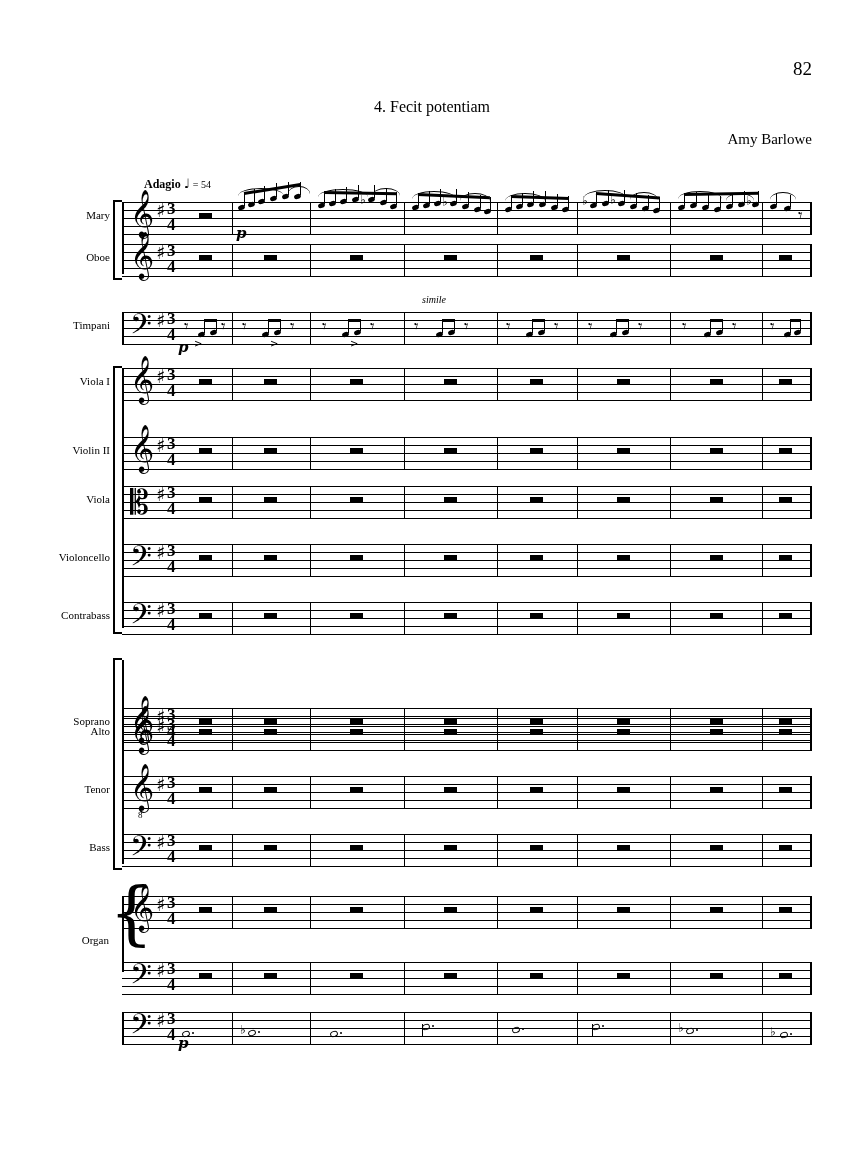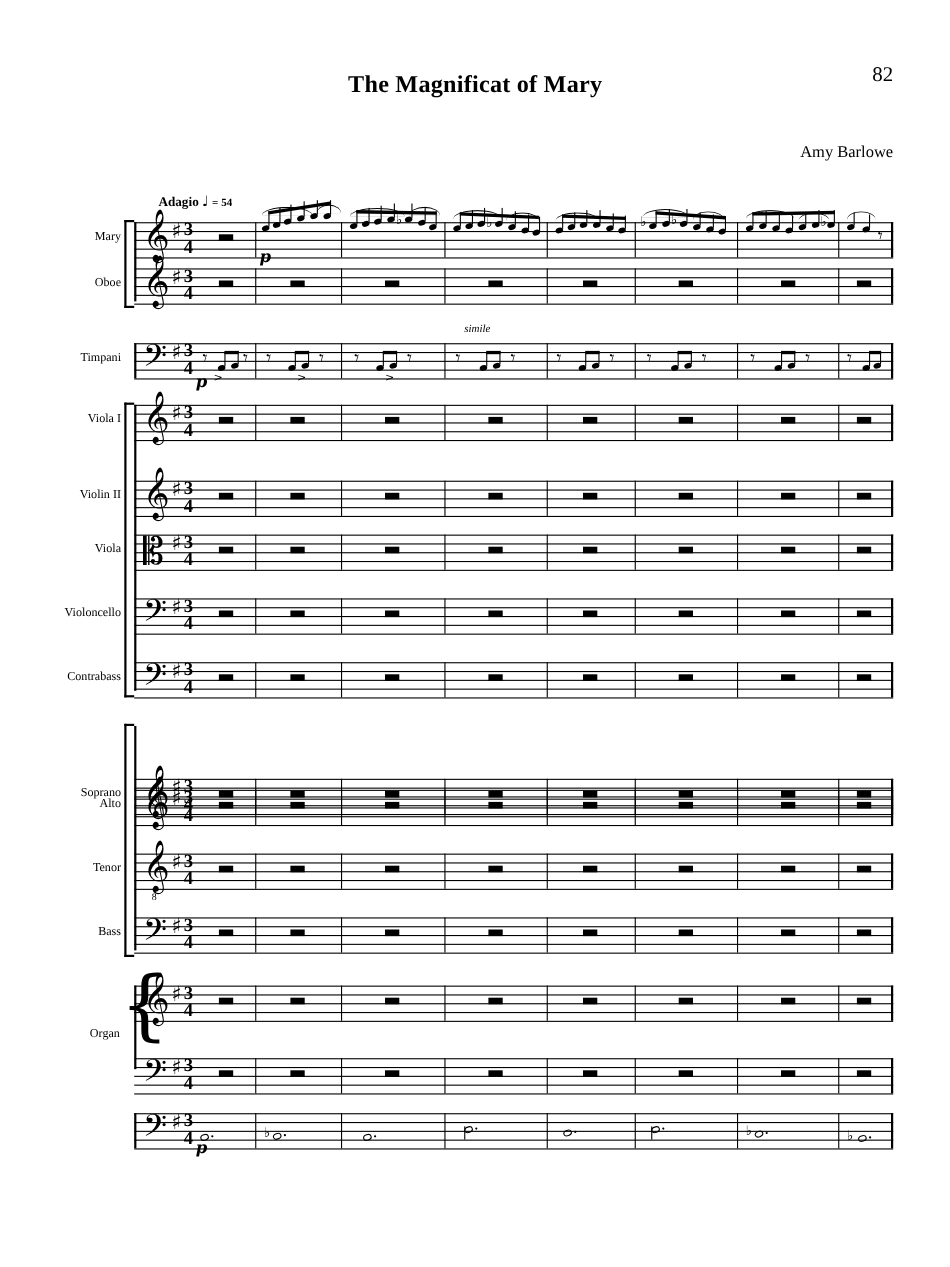--- a/index.html
+++ b/index.html
@@ -116,29 +116,29 @@
   .rest-q{position:absolute;font-family:"DejaVu Sans",sans-serif;font-size:17px;line-height:1;}
   .accent{position:absolute;font-size:10px;font-family:"DejaVu Sans",sans-serif;}
   .flat{position:absolute;font-family:"DejaVu Sans",sans-serif;font-size:12px;line-height:1;}
 </style>
 </head>
 <body>
 
 <div class="page">
 
   <div class="page-number">82</div>
-  <div class="title">The Magnificat of Mary</div>
+  <div class="subtitle">4. Fecit potentiam</div>
   <div class="composer">Amy Barlowe</div>
 
   <div class="score">
 
     <div class="tempo" style="left:22px;top:-14px;">
       <span>Adagio</span>
       <span class="note">♩</span>
-      <span style="font-weight:bold;font-size:10px;">= 54</span>
+      <span style="font-weight:normal;font-size:10px;">= 54</span>
     </div>
 
     <div class="sysline" style="top:12px;height:72px;"></div>
     <div class="bracket" style="top:10px;height:76px;"></div>
 
     <div class="sysline" style="top:122px;height:32px;"></div>
 
     <div class="sysline" style="top:178px;height:260px;"></div>
     <div class="bracket" style="top:176px;height:264px;"></div>
 

